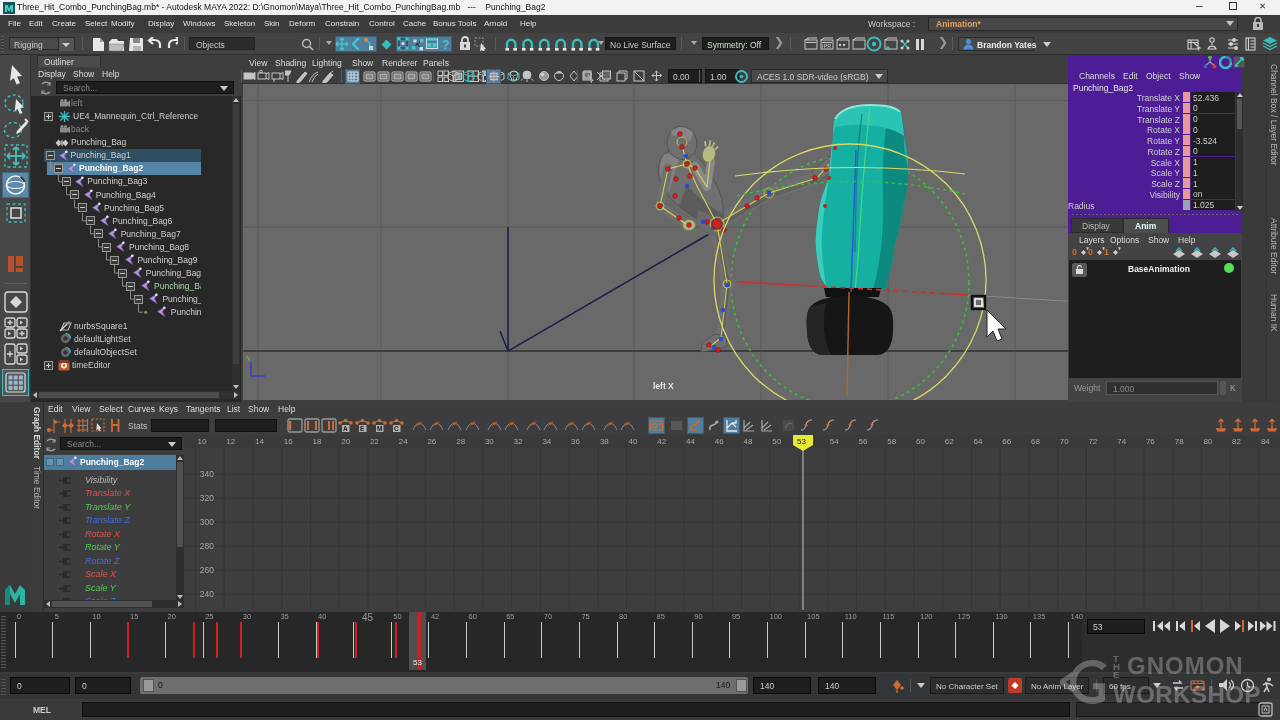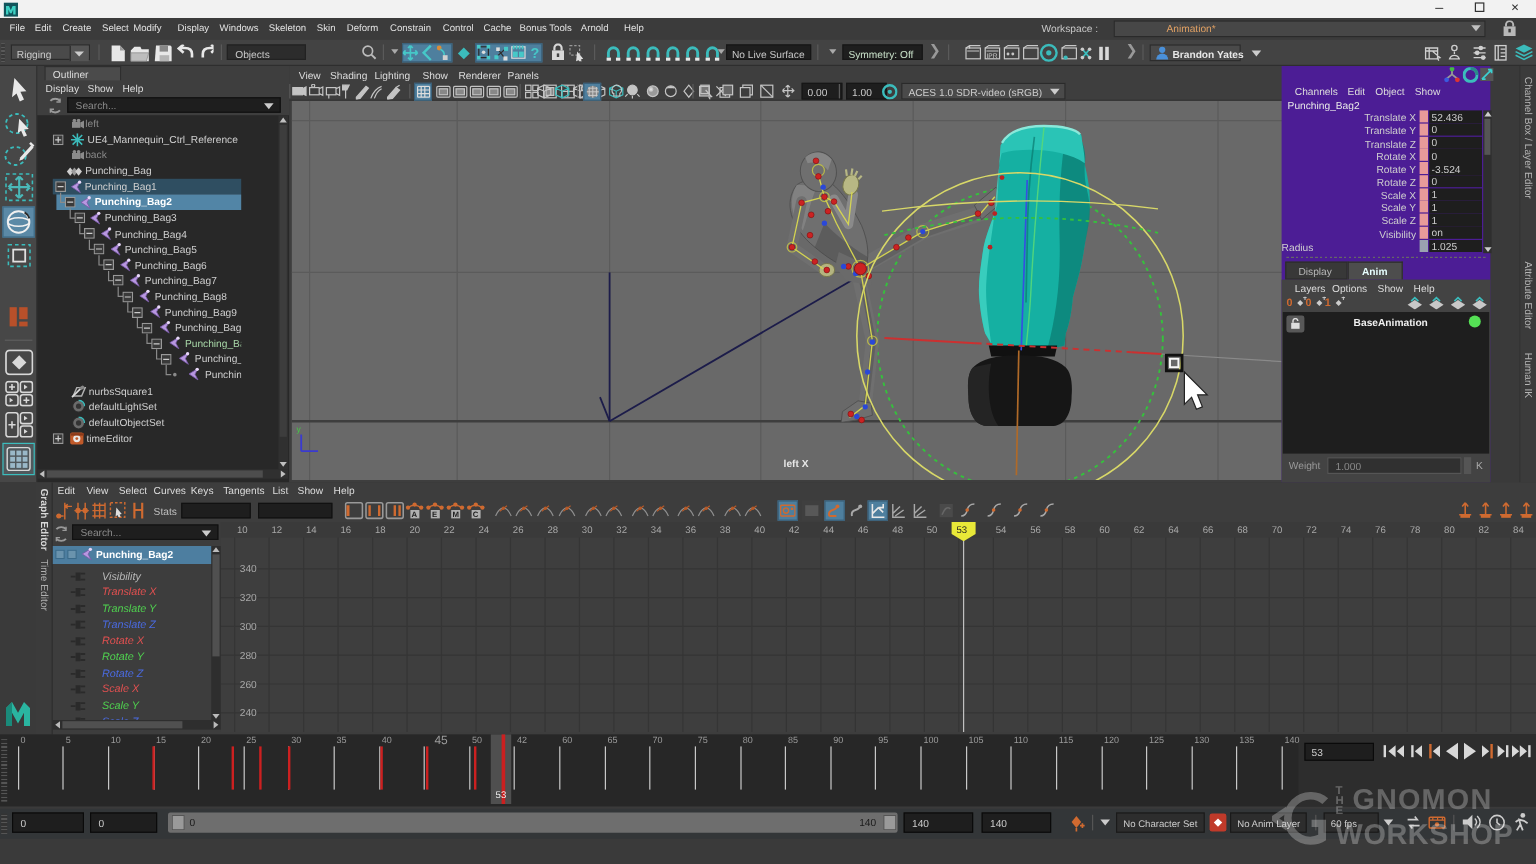--- a/index.html
+++ b/index.html
@@ -44,20 +44,21 @@
 .icon { position:absolute; }
 </style>
 </head>
 <body>
 <div id="root">
   <div id="titlebar" class="abs">
     <svg class="abs" style="left:3px;top:2px" width="12" height="12" viewBox="0 0 12 12">
         <rect x="0" y="0" width="12" height="12" fill="#12555c"></rect>
         <path d="M2 10 L2 3 L4.5 3 L6 6.5 L7.5 3 L10 3 L10 10 L8 10 L8 6 L6.7 9 L5.3 9 L4 6 L4 10 Z" fill="#3ed0c3"></path>
       </svg>
+    <span class="ttext">Three_Hit_Combo_PunchingBag.mb* - Autodesk MAYA 2022: D:\Gnomon\Maya\Three_Hit_Combo_PunchingBag.mb&nbsp;&nbsp;&nbsp;---&nbsp;&nbsp;&nbsp;&nbsp;Punching_Bag2</span>
     <span class="abs" style="left:1196px;top:-1px;font-size:12px;color:#333">–</span>
     <span class="abs" style="left:1229px;top:1.5px;width:8px;height:8px;border:1.2px solid #333"></span>
     <span class="abs" style="left:1259px;top:1px;font-size:8.5px;color:#333">✕</span>
   </div>
   <div id="menubar" class="abs">
     <span class="mi" style="left:8px">File</span>
       <span class="mi" style="left:29px">Edit</span>
       <span class="mi" style="left:52px">Create</span>
       <span class="mi" style="left:85px">Select</span>
       <span class="mi" style="left:111px">Modify</span>
@@ -67,21 +68,21 @@
       <span class="mi" style="left:264px">Skin</span>
       <span class="mi" style="left:289px">Deform</span>
       <span class="mi" style="left:325px">Constrain</span>
       <span class="mi" style="left:369px">Control</span>
       <span class="mi" style="left:403px">Cache</span>
       <span class="mi" style="left:433px">Bonus Tools</span>
       <span class="mi" style="left:484px">Arnold</span>
       <span class="mi" style="left:520px">Help</span>
     <span class="mi" style="left:868px;color:#c8c8c8;font-weight:normal;font-size:8.5px">Workspace :</span>
     <span class="abs" style="left:928px;top:2px;width:310px;height:14px;background:#474747;border:1px solid #2a2a2a"></span>
-    <span class="mi" style="left:972px;color:#e0a063;font-weight:normal;font-size:8.5px">Animation*</span>
+    <span class="mi" style="left:936px;color:#e0a063;font-weight:bold;font-size:8.5px">Animation*</span>
     <span class="abs" style="left:1226px;top:6px;width:0;height:0;border-left:4px solid transparent;border-right:4px solid transparent;border-top:5px solid #c0c0c0"></span>
     <svg class="abs" style="left:1252px;top:2px" width="12" height="13" viewBox="0 0 12 13">
         <rect x="1" y="5" width="10" height="8" fill="#b8b8b8"></rect>
         <path d="M3 5 V3.5 A3 3 0 0 1 9 3.5 V5" stroke="#b8b8b8" stroke-width="1.6" fill="none"></path>
         <rect x="5" y="7" width="2" height="3" fill="#3b3b3b"></rect>
       </svg>
   </div>
   <div id="toolbar" class="abs">
     <div class="abs" style="left:1px;top:3px;width:3px;height:16px;background:repeating-linear-gradient(0deg,#5a5a5a 0 1px,#3a3a3a 1px 3px)"></div>
     <div class="abs" style="left:9px;top:36px;"></div>
@@ -1515,20 +1516,30 @@
       </svg>
     <svg class="abs" style="left:1240px;top:4px" width="15" height="15" viewBox="0 0 15 15">
         <circle cx="7.5" cy="7.5" r="6" fill="none" stroke="#ccc" stroke-width="1.3"></circle>
         <path d="M7.5 4 v3.5 l2.5 2" stroke="#ccc" stroke-width="1.3" fill="none"></path>
       </svg>
     <svg class="abs" style="left:1260px;top:3px" width="15" height="16" viewBox="0 0 15 16">
         <circle cx="9" cy="2.5" r="2" fill="#ccc"></circle>
         <path d="M4 15 l3 -5 l-1 -4 l4 1 l3 2 M3 8 l3 -2 M9 15 l-2 -5" stroke="#ccc" stroke-width="1.5" fill="none"></path>
       </svg>
   </div>
+  <div id="melbar" class="abs">
+    <span class="abs" style="left:33px;top:5px;font-size:8.5px;color:#ccc;font-weight:bold">MEL</span>
+    <div class="abs dinput" style="left:82px;top:2px;width:988px;height:15px;border-color:#101010"></div>
+    <div class="abs" style="left:1076px;top:2px;width:186px;height:15px;background:#2a2a2a;border:1px solid #1a1a1a"></div>
+    <svg class="abs" style="left:1258px;top:2px" width="15" height="15" viewBox="0 0 15 15">
+        <rect x="1" y="1" width="13" height="13" rx="2" fill="none" stroke="#b8b8b8" stroke-width="1.3"></rect>
+        <rect x="4" y="4" width="7" height="7" fill="none" stroke="#b8b8b8" stroke-width="1"></rect>
+        <path d="M6 9 l1.5 -3.5 l1.5 3.5" stroke="#b8b8b8" stroke-width="1" fill="none"></path>
+      </svg>
+  </div>
   <div class="abs" style="left:1056px;top:648px;width:222px;height:60px;opacity:0.30"><svg width="222" height="60" viewBox="0 0 222 60">
         <g fill="#e8e8e8">
           <path d="M4 32 L16 24 L16 30 L10 34 L16 38 L16 44 L4 36 Z"></path>
           <path d="M36 12 a22 22 0 1 0 0 44 c5 0 9.5 -1.3 13 -3.8 l0 -17 l-12 0 l0 6 l5.5 0 l0 6.5 a15.5 15.5 0 1 1 -6.5 -29.5 c4 0 7.5 1.4 10 3.8 l4.8 -4.8 A22 22 0 0 0 36 12 Z"></path>
           <text x="57" y="14" font-size="9.5" font-family="Liberation Sans" font-weight="bold">T</text>
           <text x="57" y="22" font-size="9.5" font-family="Liberation Sans" font-weight="bold">H</text>
           <text x="57" y="30" font-size="9.5" font-family="Liberation Sans" font-weight="bold">E</text>
           <text x="71" y="26" font-size="24" font-family="Liberation Sans" font-weight="bold" letter-spacing="1">GNOMON</text>
           <text x="57" y="55" font-size="24" font-family="Liberation Sans" font-weight="bold" letter-spacing="0.5">WORKSHOP</text>
         </g>

